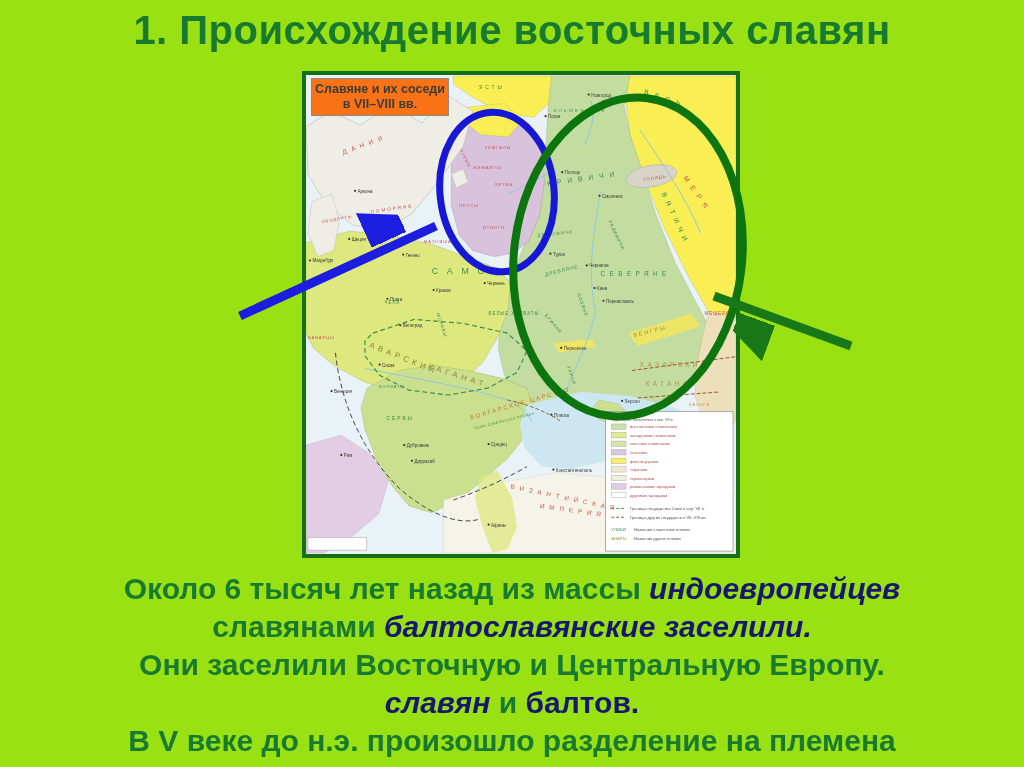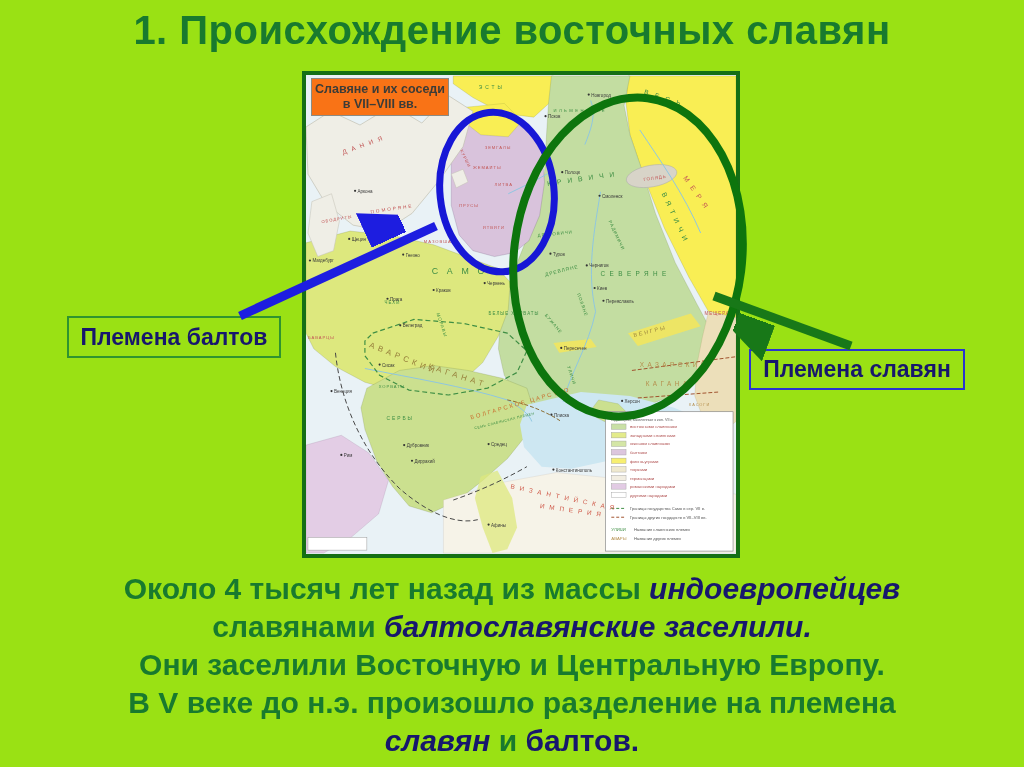--- a/index.html
+++ b/index.html
@@ -221,43 +221,37 @@
           <circle cx="186" cy="457" r="1.1" fill="#333"></circle>
           <text x="188.5" y="459" font-size="4.6" fill="#3a3a3a">Афины</text>
         </g>
     </svg>
     <div class="map-title">
       <div>Славяне и их соседи</div>
       <div>в VII–VIII вв.</div>
     </div>
   </div>
 
-  <div class="callout callout-balts">
-    <span>Племена балтов</span>
-  </div>
-  <div class="callout callout-slavs">
-    <span>Племена славян</span>
-  </div>
 
   <svg class="overlay" viewBox="0 0 1024 767">
     <defs>
       <marker id="head-blue" markerWidth="4.2" markerHeight="4.2" refX="7.5" refY="5" orient="auto" markerUnits="strokeWidth">
         <path d="M0,0 L10,5 L0,10 z" fill="#1d1de0"></path>
       </marker>
       <marker id="head-green" markerWidth="4.2" markerHeight="4.2" refX="7.5" refY="5" orient="auto" markerUnits="strokeWidth">
         <path d="M0,0 L10,5 L0,10 z" fill="#187818"></path>
       </marker>
     </defs>
     <ellipse cx="497" cy="192" rx="57" ry="80" transform="rotate(-6 497 192)" fill="none" stroke="#1717d6" stroke-width="7"></ellipse>
     <ellipse cx="628" cy="257" rx="114" ry="160" transform="rotate(7 628 257)" fill="none" stroke="#0d750d" stroke-width="8"></ellipse>
     <line x1="240" y1="316" x2="436" y2="226" stroke="#1d1de0" stroke-width="9" marker-end="url(#head-blue)"></line>
     <line x1="851" y1="346" x2="714" y2="296" stroke="#187818" stroke-width="9" marker-end="url(#head-green)"></line>
   </svg>
 
   <div class="bottom-text">
-    <div class="line"><span>Около 4 тысяч лет назад из массы </span><span class="nv it">индоевропейцев</span></div>
+    <div class="line"><span>Около 6 тысяч лет назад из массы </span><span class="nv it">индоевропейцев</span></div>
     <div class="line"><span>славянами </span><span class="nv it">балтославянские заселили.</span></div>
     <div class="line">Они заселили Восточную и Центральную Европу.</div>
+    <div class="line"><span class="nv it">славян</span><span> и </span><span class="nv">балтов.</span></div>
     <div class="line">В V веке до н.э. произошло разделение на племена</div>
-    <div class="line"><span class="nv it">славян</span><span> и </span><span class="nv">балтов.</span></div>
   </div>
 
 </div>
 
 </body></html>

